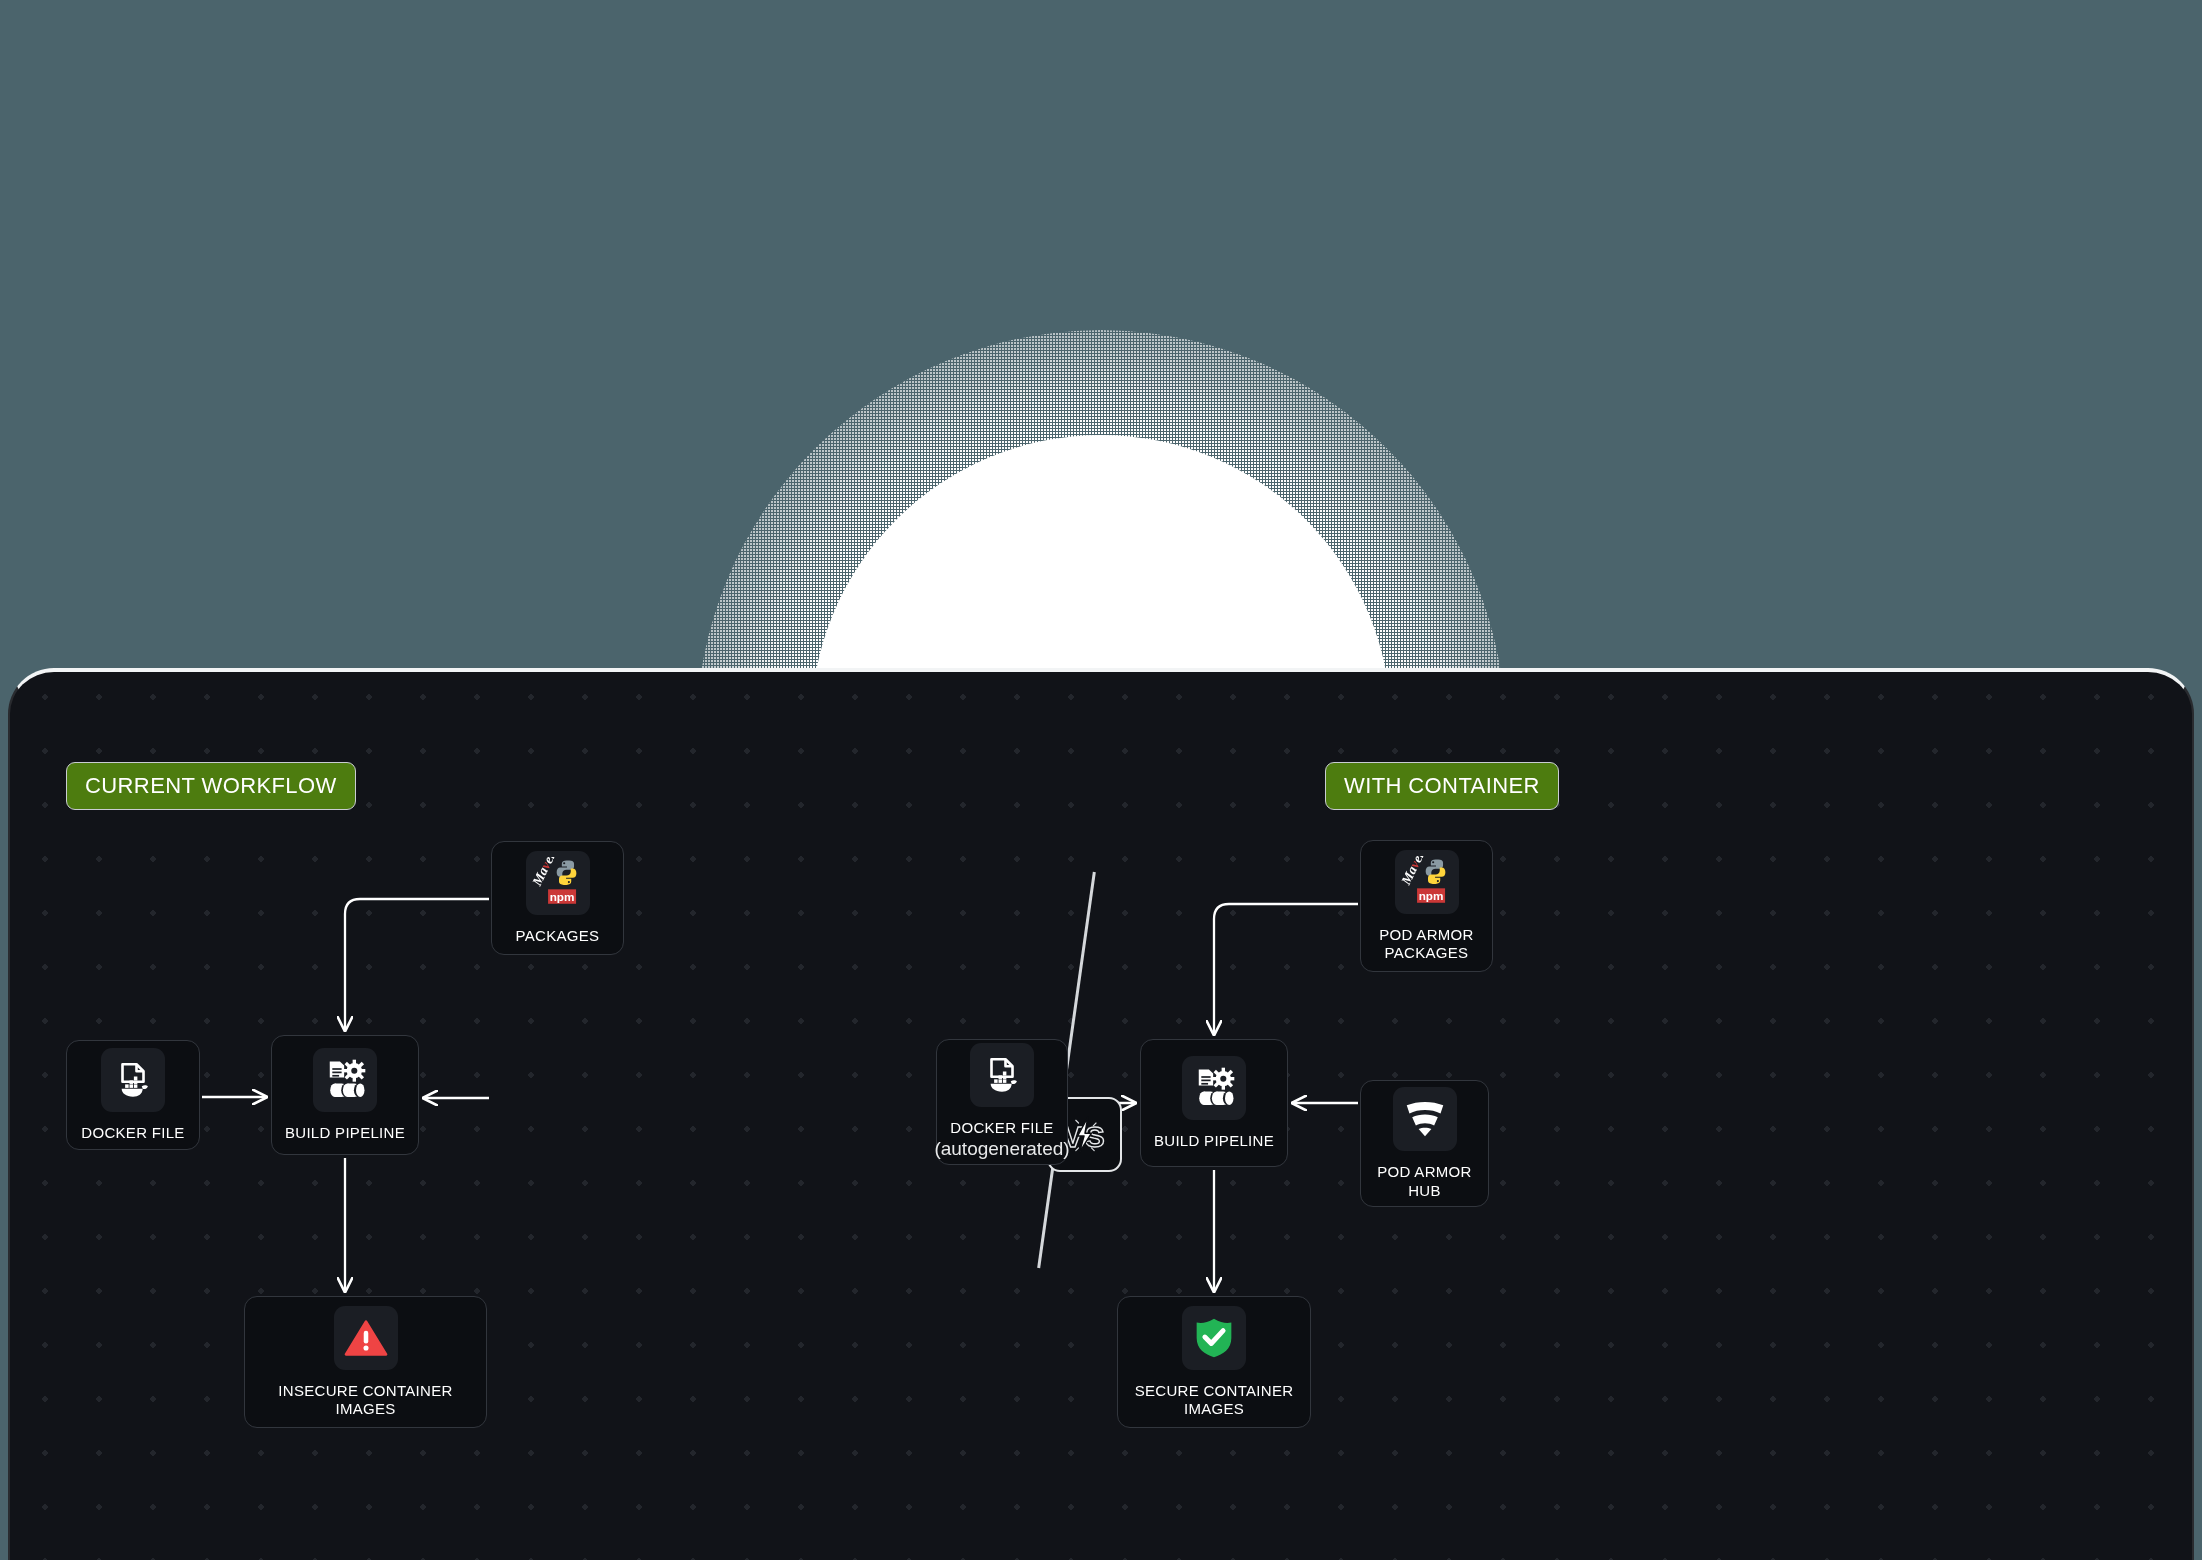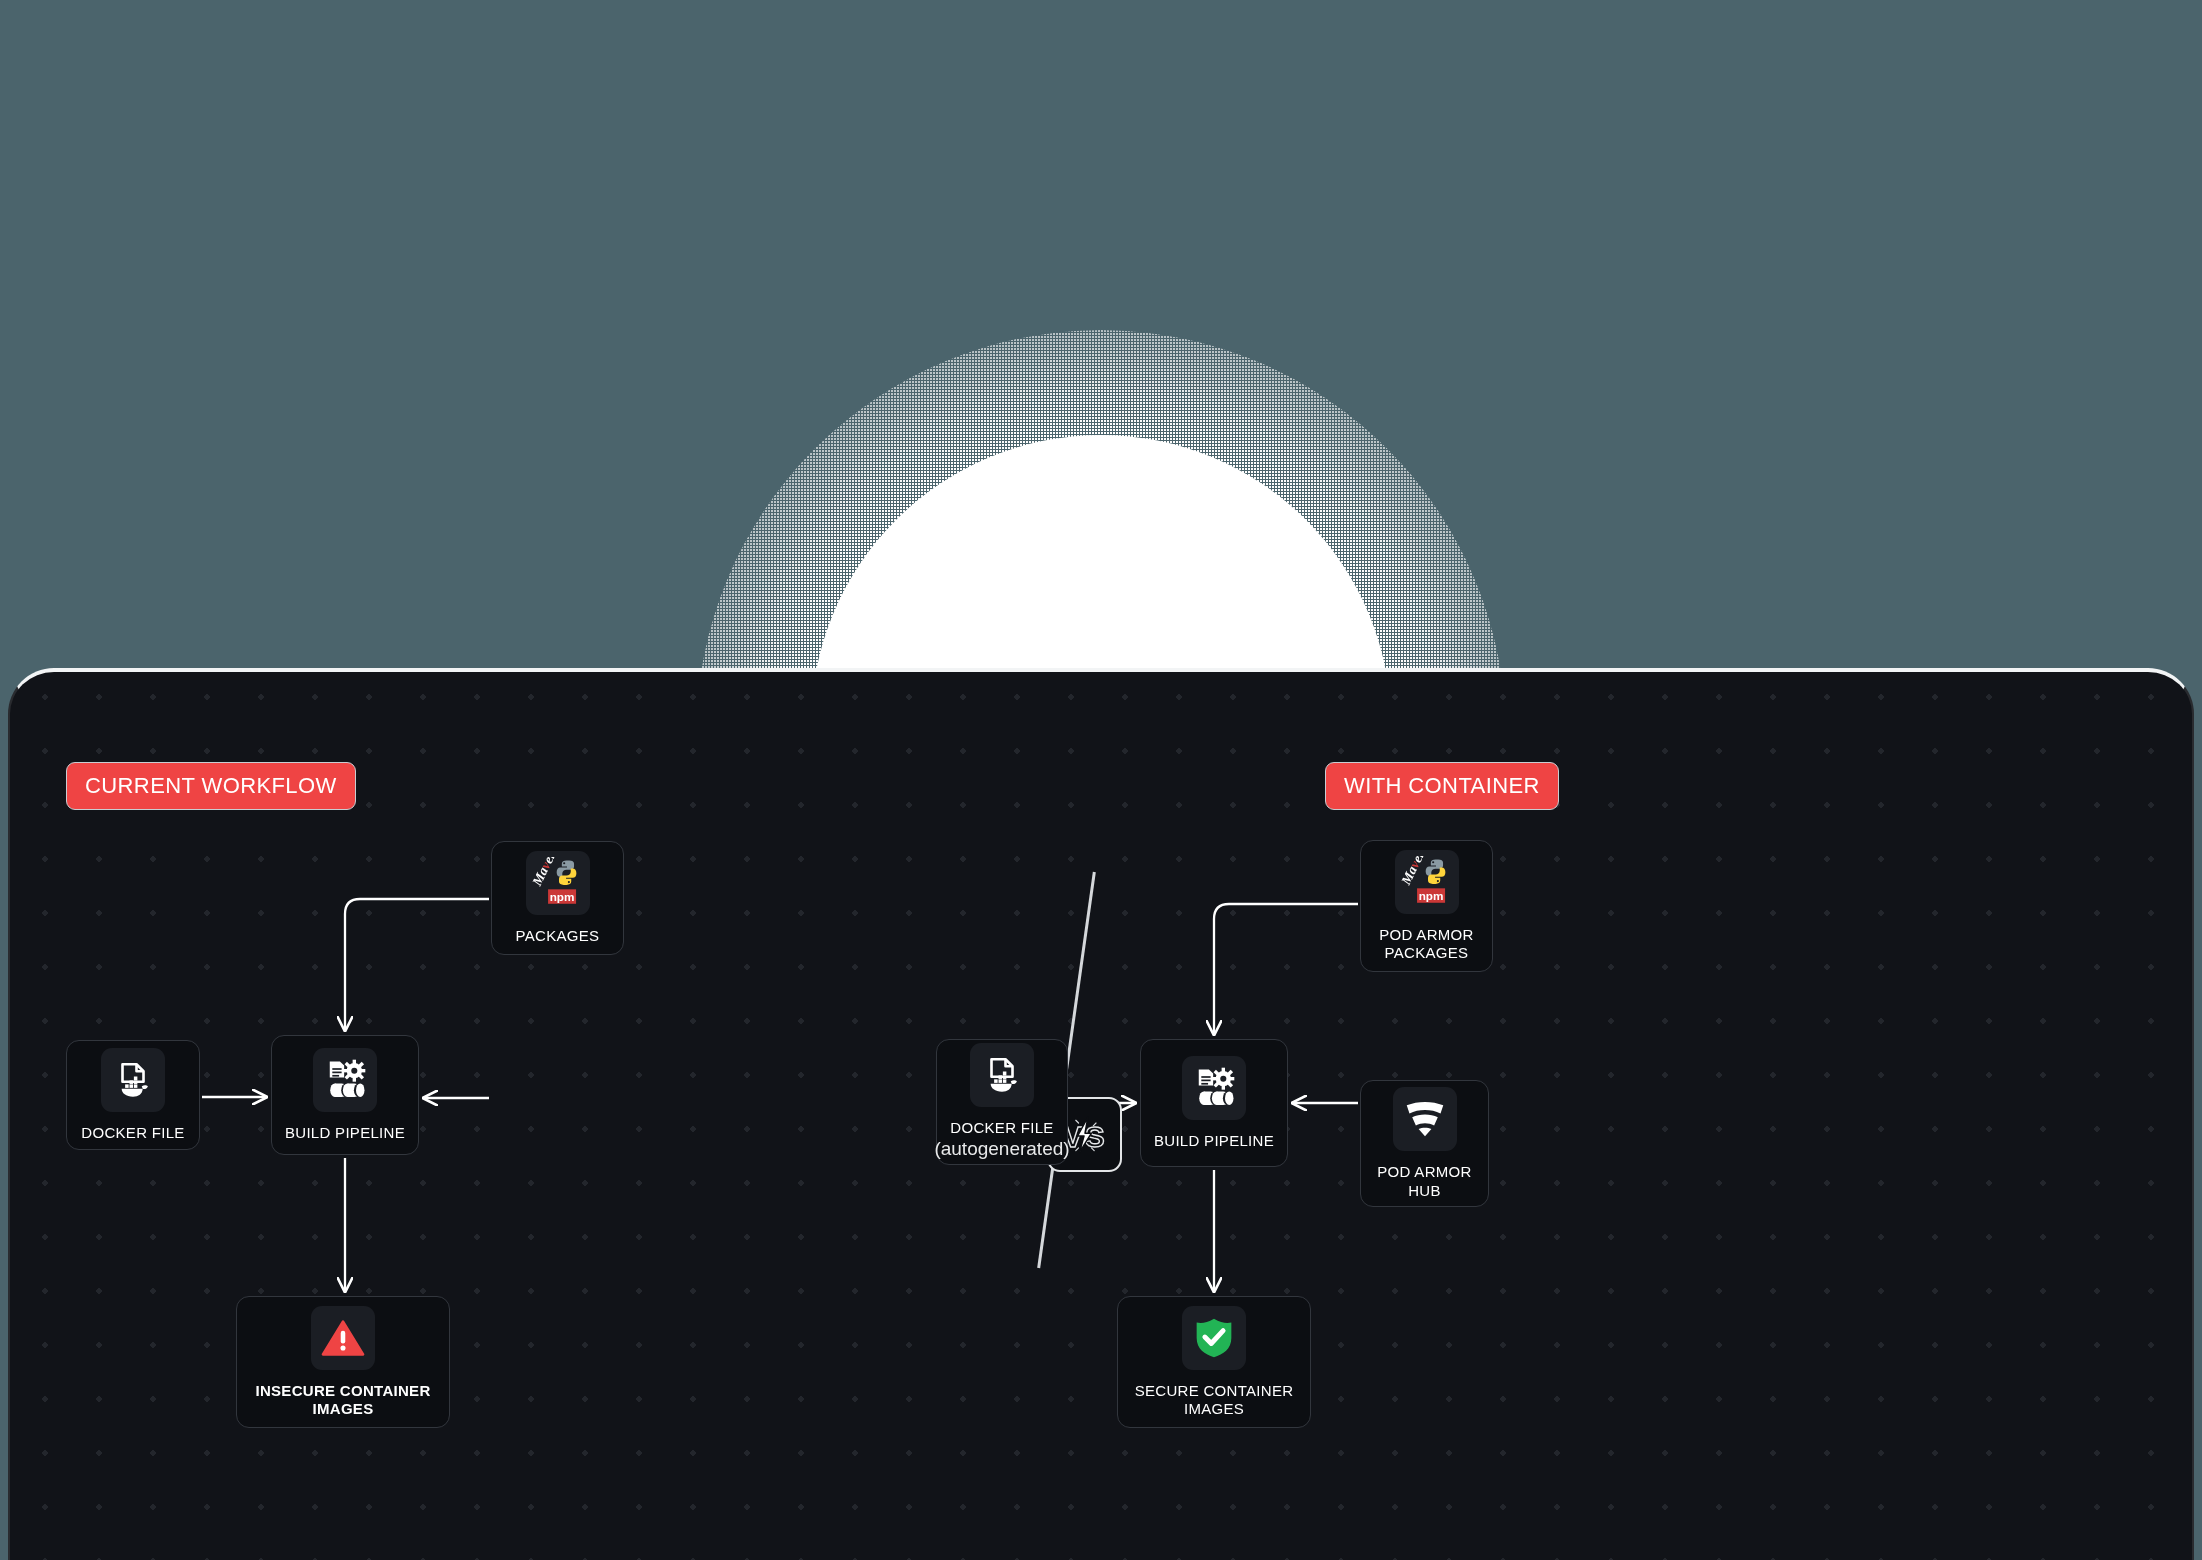--- a/index.html
+++ b/index.html
@@ -51,21 +51,21 @@
     background-size: 54px 54px;
     background-position: 32px 22px;
   }
 
   
   .badge {
     position: absolute;
     display: inline-flex; align-items: center; justify-content: center;
     height: 48px; padding: 0 18px;
     border: 1.6px solid #c9cdd2; border-radius: 9px;
-    background: #ef4444;
+    background: #4d7c0f;
     color: #fff; font-size: 22px; letter-spacing: .4px; white-space: nowrap;
   }
   .badge-left  { left: 66px;  top: 762px; }
   .badge-right { left: 1325px; top: 762px; }
 
   
   .node {
     position: absolute;
     background: #0c0e12;
     border: 1.4px solid #32363d;
@@ -82,21 +82,21 @@
     margin-bottom: 12px;
   }
   .node .lbl { font-size: 15px; letter-spacing: .3px; line-height: 1.22; padding: 0 10px; }
   .node .sub { font-size: 19px; color: #e8e9ea; line-height: 1.2; }
 
   
   .n-dockerfile-l { left: 66px;  top: 1040px; width: 134px; height: 110px; }
   .n-pipeline-l   { left: 271px; top: 1035px; width: 148px; height: 120px; }
   .n-packages     { left: 491px; top: 841px;  width: 133px; height: 114px; }
   .n-dockerhub    { left: 491px; top: 1043px; width: 133px; height: 110px; }
-  .n-insecure     { left: 236px; top: 1296px; width: 214px; height: 132px; font-weight: bold; }
+  .n-insecure     { left: 244px; top: 1296px; width: 243px; height: 132px; }
 
   
   .n-dockerfile-r { left: 936px;  top: 1039px; width: 132px; height: 126px; }
   .n-pipeline-r   { left: 1140px; top: 1039px; width: 148px; height: 128px; }
   .n-pa-packages  { left: 1360px; top: 840px;  width: 133px; height: 132px; }
   .n-pa-hub       { left: 1360px; top: 1080px; width: 129px; height: 127px; }
   .n-secure       { left: 1117px; top: 1296px; width: 194px; height: 132px; }
 
   
   .vs-line {

